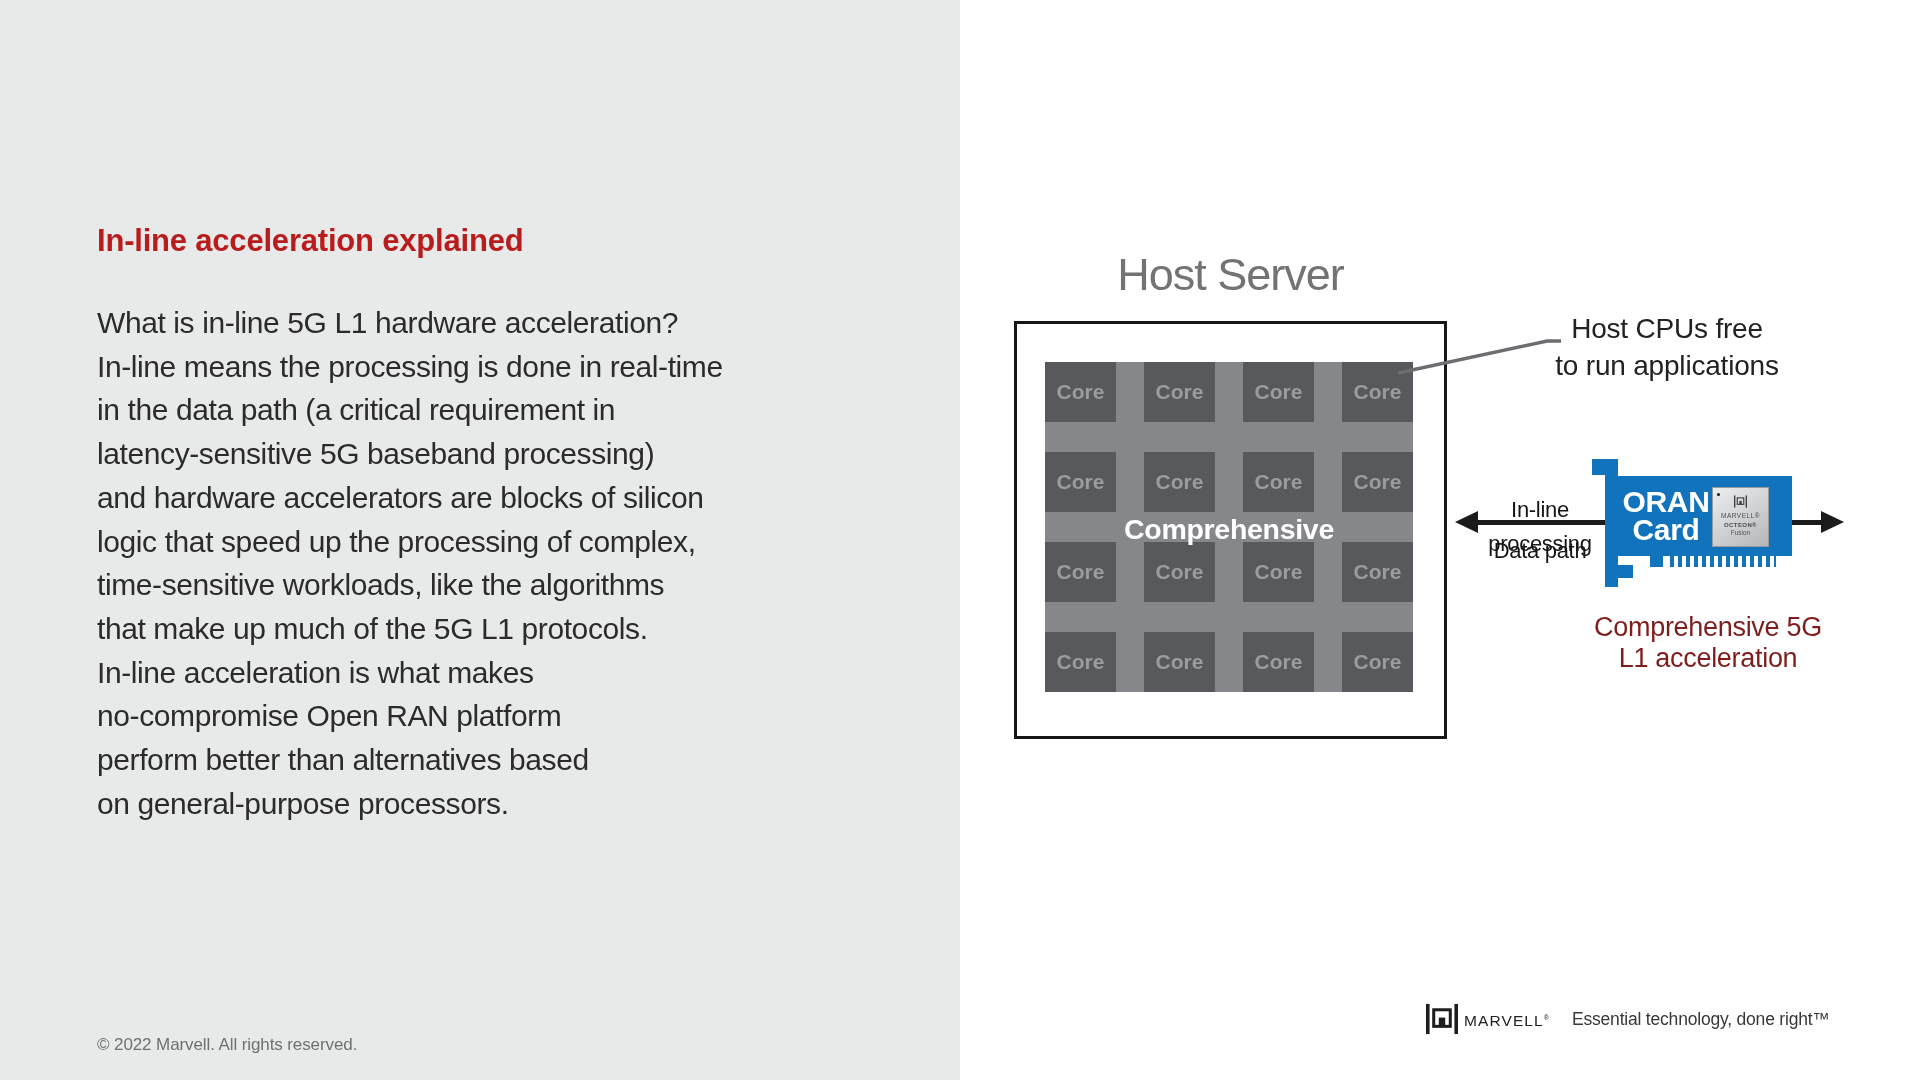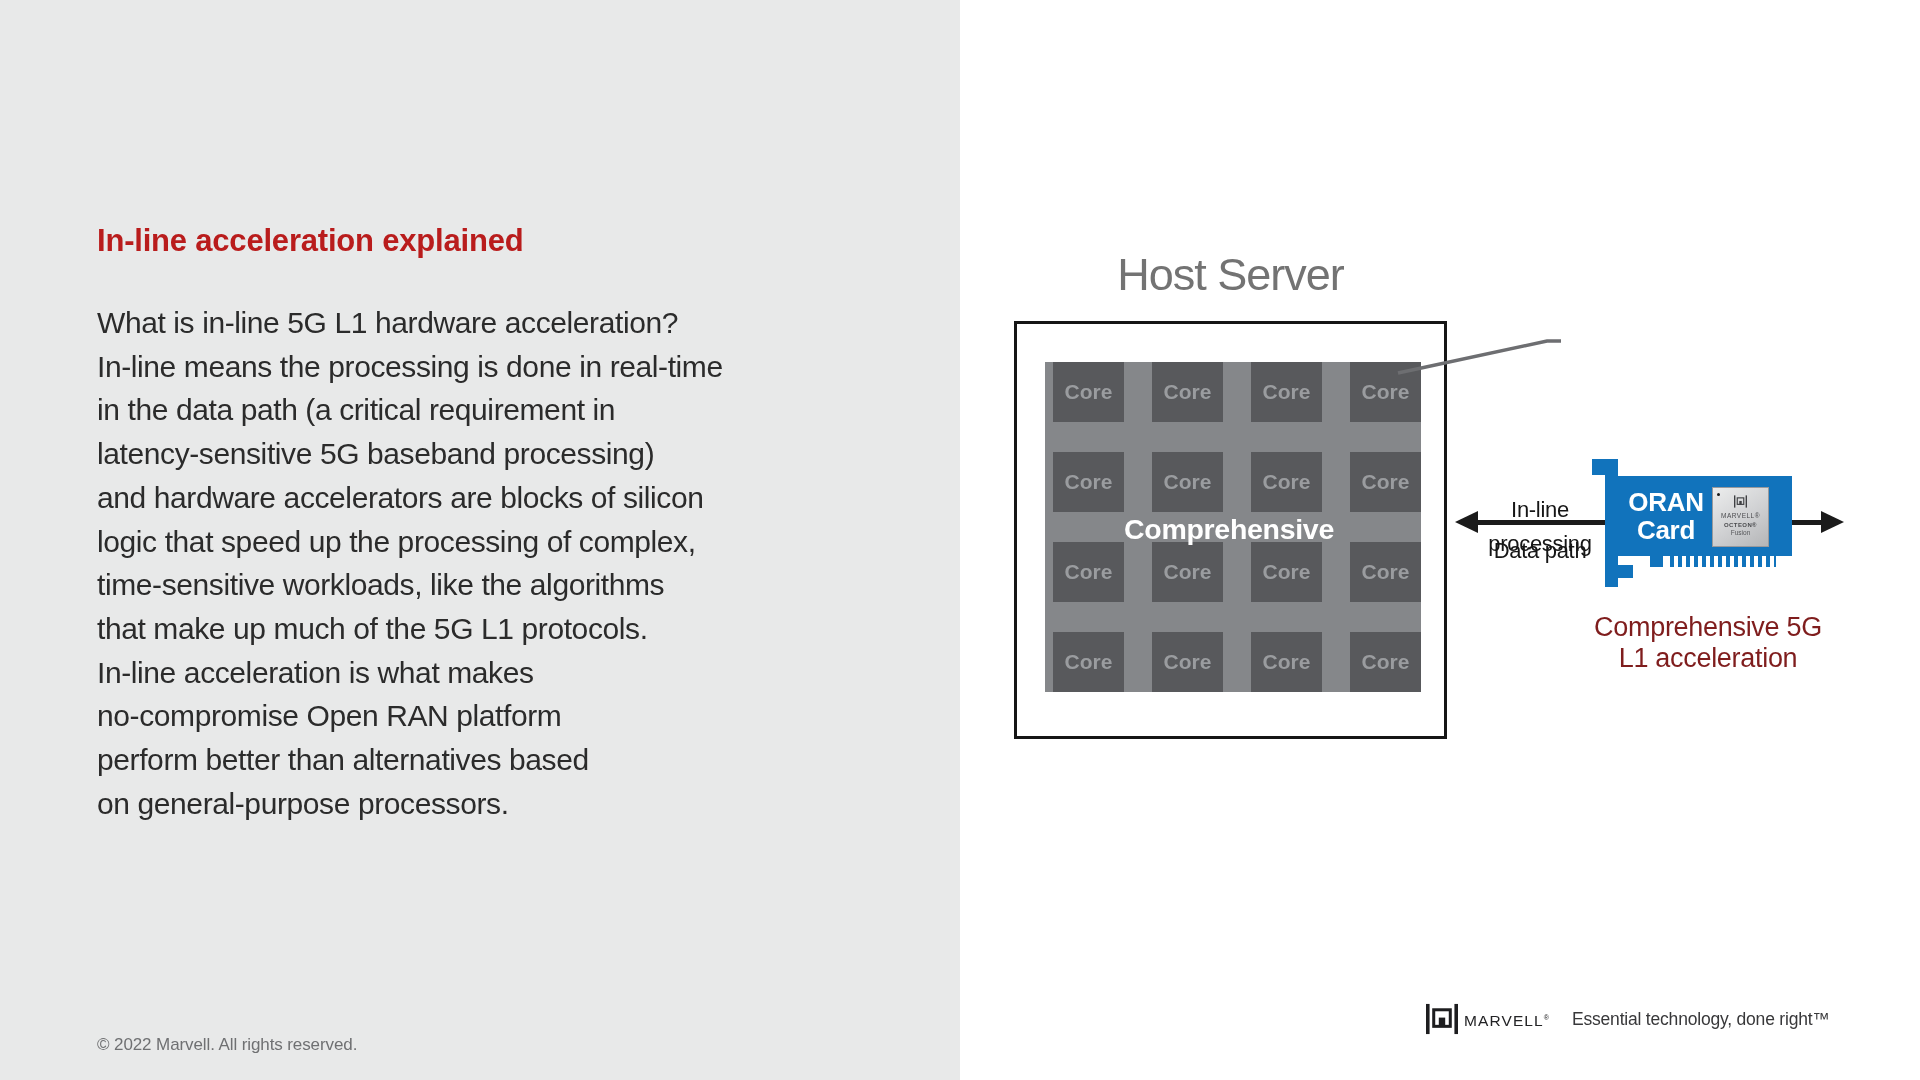--- a/index.html
+++ b/index.html
@@ -18,21 +18,21 @@
     color:var(--body-text,#2b2b2b);letter-spacing:-0.4px;}
   .copyright{left:97px;top:1011px;font-size:17px;color:var(--muted,#6f7072);letter-spacing:-0.1px;margin-top:24px;}
 
   
   .server-title{left:1014px;top:250px;width:433px;text-align:center;font-size:45px;line-height:50px;
     color:#737373;letter-spacing:-1px;}
   .server-box{left:1014px;top:321px;width:433px;height:418px;border:3px solid #161616;
     box-sizing:border-box;background:#fff;}
   .core-grid{left:1045px;top:362px;width:368px;height:330px;background:var(--grid-bg,#85878a);
     display:grid;grid-template-columns:repeat(4,71px);grid-template-rows:repeat(4,60px);
-    column-gap:28px;row-gap:30px;padding-left:8px;}
+    column-gap:28px;row-gap:30px;}
   .tile{background:var(--core-tile,#58595c);display:flex;align-items:center;justify-content:center;
     font-size:21px;font-weight:bold;color:var(--core-text,#9a9c9f);letter-spacing:0;}
   .apps-label{left:1045px;top:529px;width:368px;transform:translateY(-50%);text-align:center;
     font-size:28.5px;font-weight:bold;color:#ffffff;letter-spacing:-0.3px;}
 
   
   .leader-svg{left:0;top:0;width:1920px;height:1080px;pointer-events:none;}
   .cpu-note{left:1534px;top:310px;width:266px;text-align:center;font-size:28px;line-height:37px;
     color:#242122;letter-spacing:-0.2px;}
 
@@ -48,21 +48,21 @@
   .head-left{left:1455px;top:511px;border-right:23px solid #1b1b1b;}
   .head-right{left:1821px;top:511px;border-left:23px solid #1b1b1b;}
 
   
   .blue{background:var(--card-blue,#1173bc);}
   .bracket-tab{left:1592px;top:459px;width:26px;height:16px;}
   .bracket-bar{left:1605px;top:459px;width:13px;height:128px;}
   .bracket-foot{left:1605px;top:565px;width:28px;height:13px;}
   .card-body{left:1618px;top:476px;width:174px;height:80px;}
   .card-label{position:absolute;left:0;top:50%;transform:translateY(-50%);width:96px;text-align:center;
-    font-size:26px;line-height:28px;font-weight:bold;color:#fff;letter-spacing:-0.3px;}
+    font-size:30px;line-height:28px;font-weight:bold;color:#fff;letter-spacing:-0.3px;}
   .tooth-wide{left:1650px;top:556px;width:13px;height:11px;}
   .tooth-comb{left:1670px;top:556px;width:106px;height:11px;
     background:repeating-linear-gradient(90deg,var(--card-blue,#1173bc) 0 4.5px,#ffffff 4.5px 8px);}
   .chip{left:1712px;top:487px;width:57px;height:60px;box-sizing:border-box;
     border:1px solid #98999c;background:linear-gradient(145deg,#eceded 0%,#cfd0d2 55%,#b4b5b7 100%);
     display:flex;flex-direction:column;align-items:center;}
   .chip-dot{position:absolute;left:4px;top:5px;width:3px;height:3px;background:#1b1b1b;border-radius:50%;}
   .chip-glyph{margin-top:7px;color:#3f4043;}
   .chip-brand{margin-top:4px;font-size:6.5px;letter-spacing:0.5px;color:#4a4b4e;}
   .chip-product{margin-top:3px;font-size:6px;font-weight:bold;letter-spacing:0.4px;color:#4a4b4e;}
@@ -119,20 +119,22 @@
     <div class="tile">Core</div>
     <div class="tile">Core</div>
     <div class="tile">Core</div>
     <div class="tile">Core</div>
   </div>
   <div class="abs apps-label">Comprehensive</div>
 
   <svg class="abs leader-svg" viewBox="0 0 1920 1080">
     <polyline points="1398,373 1547,341 1561,341" fill="none" stroke="#6d6e71" stroke-width="3.5"></polyline>
   </svg>
+  <div class="abs cpu-note ml">Host CPUs free
+to run applications</div>
 
   <div class="abs inline-label ml">In-line
 processing</div>
   <div class="abs datapath-label">Data path</div>
   <div class="abs shaft shaft-left"></div>
   <div class="abs head head-left"></div>
   <div class="abs shaft shaft-right"></div>
   <div class="abs head head-right"></div>
 
   <div class="abs blue bracket-tab"></div>

